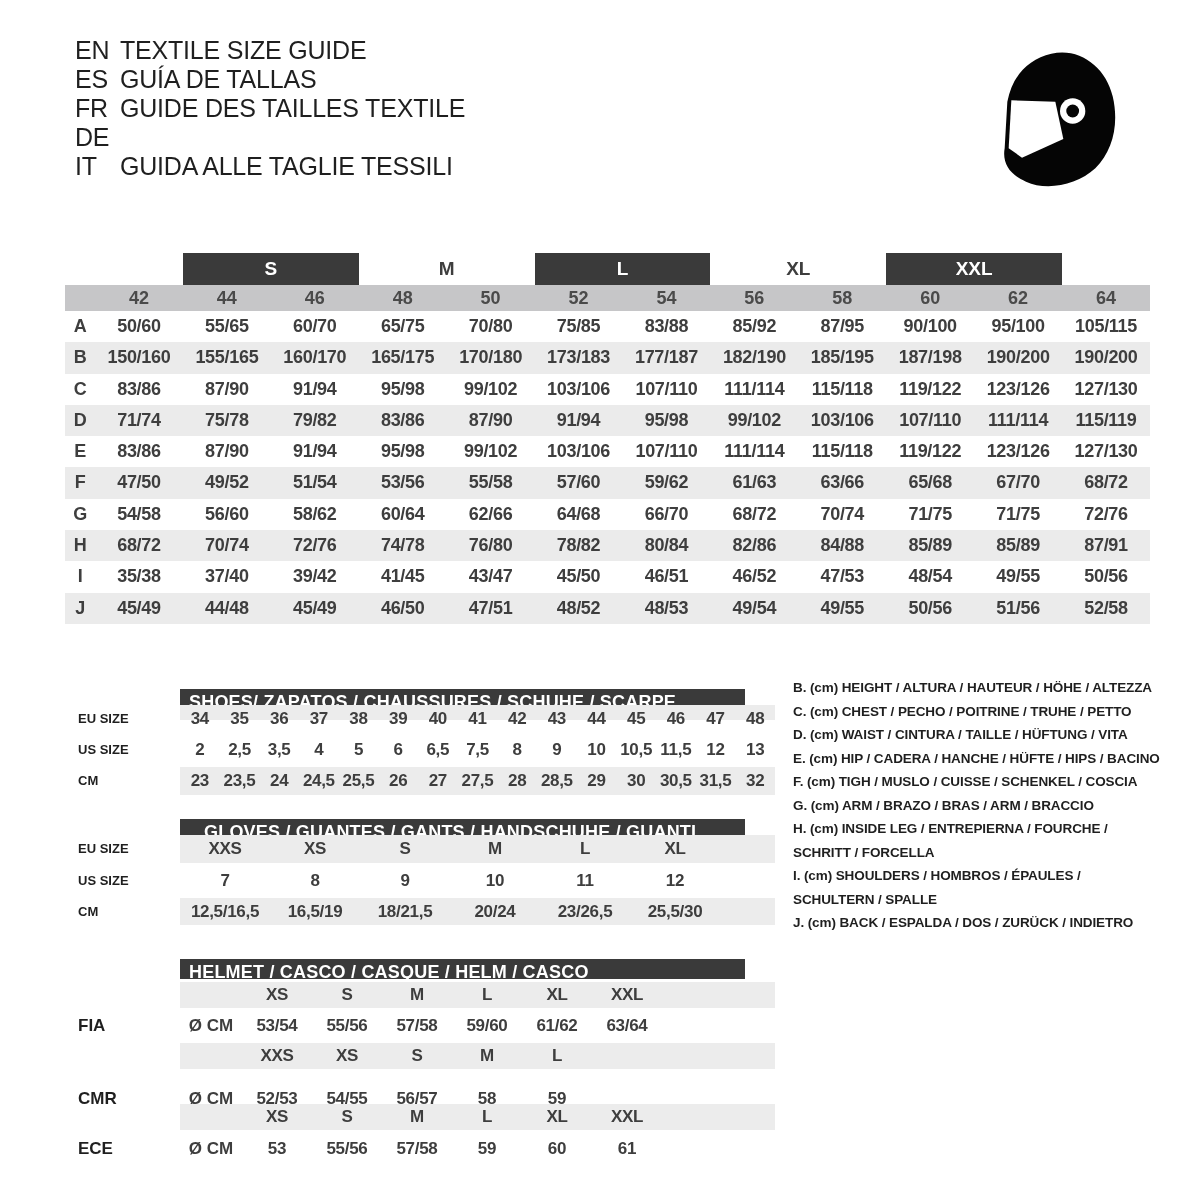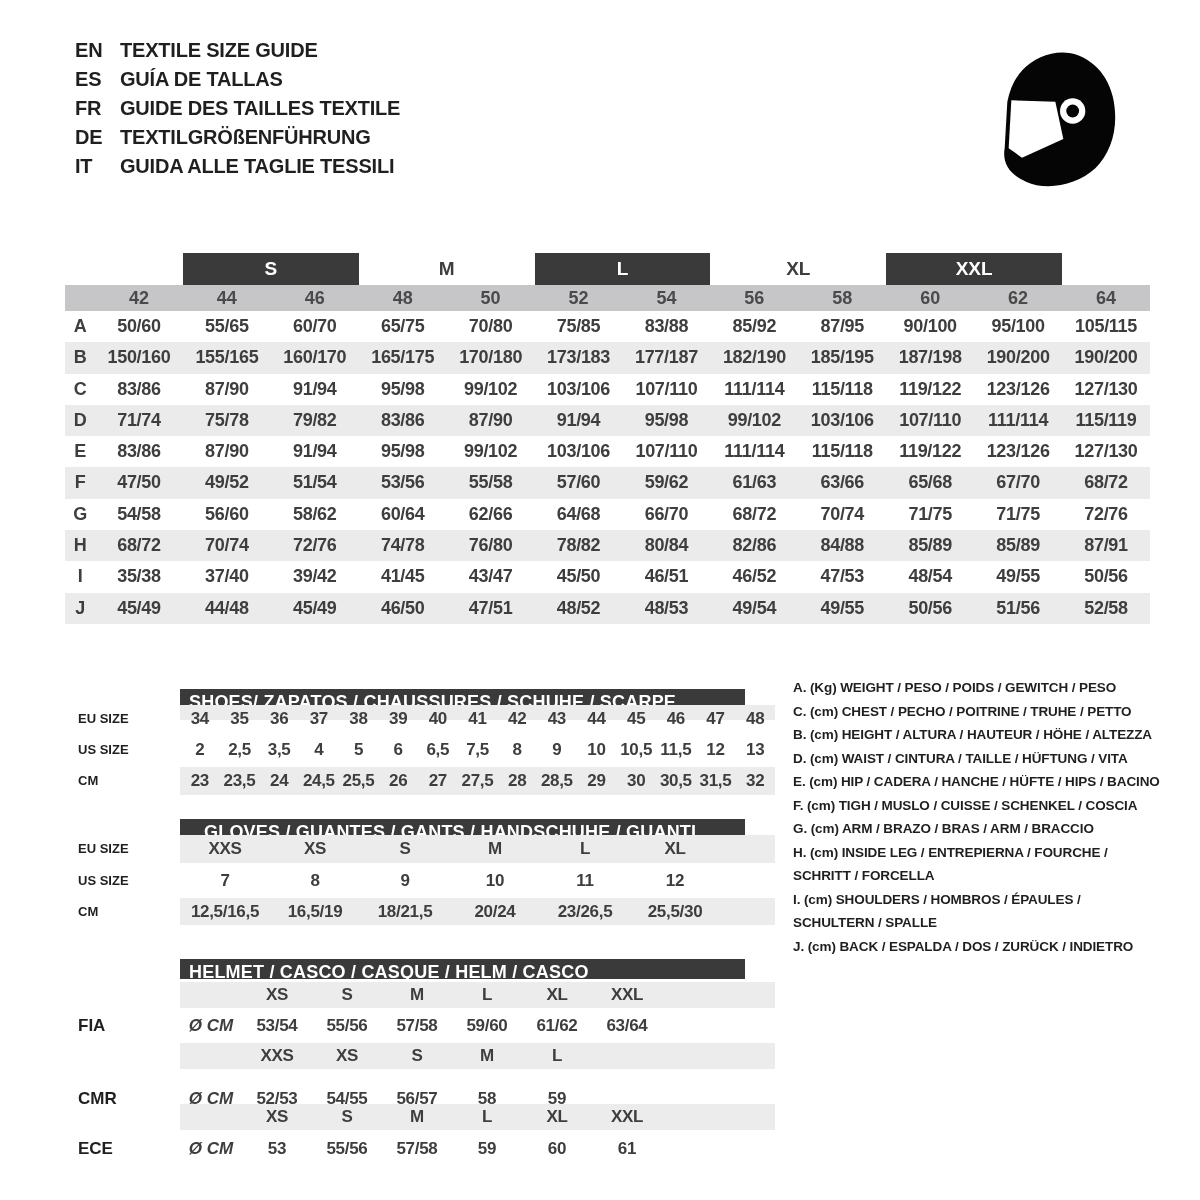--- a/index.html
+++ b/index.html
@@ -5,21 +5,21 @@
   :root{
     --dark:#3a3a3a; --bar:#c6c6c8; --stripe:#ebebeb; --stripe2:#ececec;
     --text:#3e3e3e; --ink:#1f1f1f;
   }
   html,body{margin:0;padding:0;background:#fff;}
   .page{position:relative;width:1200px;height:1200px;background:#fff;overflow:hidden;
         font-family:"Liberation Sans","DejaVu Sans",sans-serif;color:var(--text);}
 
   
   .lang-block{position:absolute;left:75px;top:36px;}
-  .lang-row{display:flex;line-height:29px;font-size:20px;font-weight:bold;color:var(--ink);letter-spacing:-0.2px;}
+  .lang-row{display:flex;line-height:29px;font-size:25px;font-weight:normal;color:var(--ink);letter-spacing:-0.2px;}
   .lang-code{width:45px;flex:none;}
 
   
   .helmet-svg{position:absolute;left:982px;top:32px;width:160px;height:166px;}
 
   
   .grid12{position:absolute;left:65px;width:1085px;display:grid;grid-template-columns:30px repeat(12,1fr);}
   #sizeGroups{top:253px;height:32px;}
   .sg{font-size:19px;font-weight:bold;text-align:center;line-height:32px;color:var(--text);}
   .sg.boxed{background:var(--dark);color:#fff;}
@@ -44,21 +44,21 @@
 
   
   #gloves-header{top:808px;padding-left:24px;}
   .glove-row{position:absolute;left:180px;width:595px;display:grid;grid-template-columns:repeat(6,90px);}
   .glove-cell{text-align:center;font-weight:bold;font-size:17px;letter-spacing:-0.3px;color:var(--text);}
 
   
   #helmetTable-header{top:948px;}
   #helmetRows{position:absolute;left:180px;top:982px;width:595px;height:185px;}
   .hrow{position:absolute;left:0;width:595px;display:flex;}
-  .hunit{width:62px;flex:none;text-align:center;font-weight:bold;font-size:17px;color:var(--text);font-style:italic;}
+  .hunit{width:62px;flex:none;text-align:center;font-weight:bold;font-size:17px;color:var(--text);}
   .hcell{width:70px;flex:none;text-align:center;font-weight:bold;font-size:17px;letter-spacing:-0.3px;color:var(--text);}
   .hlabel{position:absolute;left:-102px;width:96px;text-align:left;font-weight:bold;font-size:17px;color:var(--ink);}
 
   
   #legend{position:absolute;left:793px;top:676px;width:372px;}
   .legend-line{font-size:13.5px;font-weight:bold;line-height:23.5px;color:var(--ink);letter-spacing:-0.1px;}
 </style>
 </head>
 <body>
 
@@ -72,21 +72,20 @@
     <div class="lang-row">
         <span class="lang-code">ES</span>
         <span class="lang-label">GUÍA DE TALLAS</span>
       </div>
     <div class="lang-row">
         <span class="lang-code">FR</span>
         <span class="lang-label">GUIDE DES TAILLES TEXTILE</span>
       </div>
     <div class="lang-row">
         <span class="lang-code">DE</span>
-        <span class="lang-label">TEXTILGRÖßENFÜHRUNG</span>
       </div>
     <div class="lang-row">
         <span class="lang-code">IT</span>
         <span class="lang-label">GUIDA ALLE TAGLIE TESSILI</span>
       </div>
   </div>
 
   <svg class="helmet-svg" viewBox="0 0 120 120">
     <path d="M52,14 C73,9 93,24 98,46 C103,67 98,87 85,100 C71,113 48,117 33,110 C21,105 15,96 17,85 L19,50 C23,30 35,18 52,14 Z" fill="#050505"></path>
     <polygon points="22,49 55,50 61,78 30,92 20,85" fill="#ffffff"></polygon>
@@ -407,23 +406,22 @@
         <div class="hcell">53</div>
         <div class="hcell">55/56</div>
         <div class="hcell">57/58</div>
         <div class="hcell">59</div>
         <div class="hcell">60</div>
         <div class="hcell">61</div>
       </div>
     </div>
 
   <div id="legend">
-      <div class="legend-line">A. (Kg) WEIGHT / PESO / POIDS / GEWITCH / PESO</div>
+      <div class="legend-line">B. (cm) HEIGHT / ALTURA / HAUTEUR / HÖHE / ALTEZZA</div>
       <div class="legend-line">C. (cm) CHEST / PECHO / POITRINE / TRUHE / PETTO</div>
-      <div class="legend-line">B. (cm) HEIGHT / ALTURA / HAUTEUR / HÖHE / ALTEZZA</div>
       <div class="legend-line">D. (cm) WAIST / CINTURA / TAILLE / HÜFTUNG / VITA</div>
       <div class="legend-line">E. (cm) HIP / CADERA / HANCHE / HÜFTE / HIPS / BACINO</div>
       <div class="legend-line">F. (cm) TIGH / MUSLO / CUISSE / SCHENKEL / COSCIA</div>
       <div class="legend-line">G. (cm) ARM / BRAZO / BRAS / ARM / BRACCIO</div>
       <div class="legend-line">H. (cm) INSIDE LEG / ENTREPIERNA / FOURCHE / SCHRITT / FORCELLA</div>
       <div class="legend-line">I. (cm) SHOULDERS / HOMBROS / ÉPAULES / SCHULTERN / SPALLE</div>
       <div class="legend-line">J. (cm) BACK / ESPALDA / DOS / ZURÜCK / INDIETRO</div>
     </div>
 
 </div>

